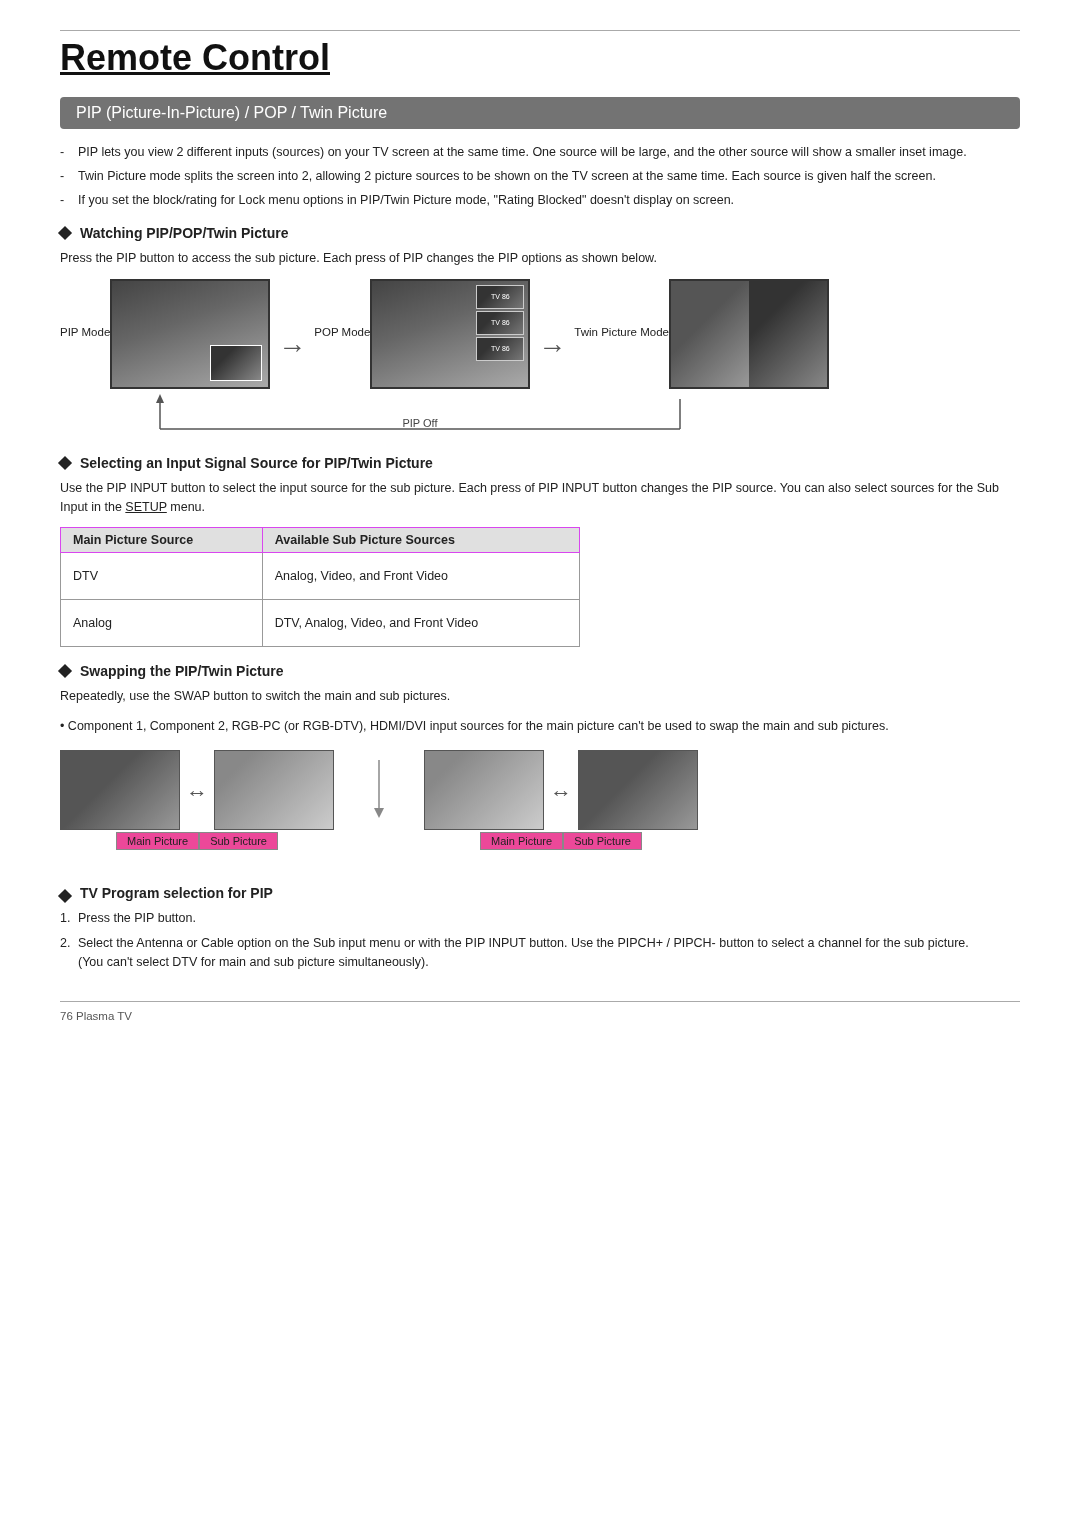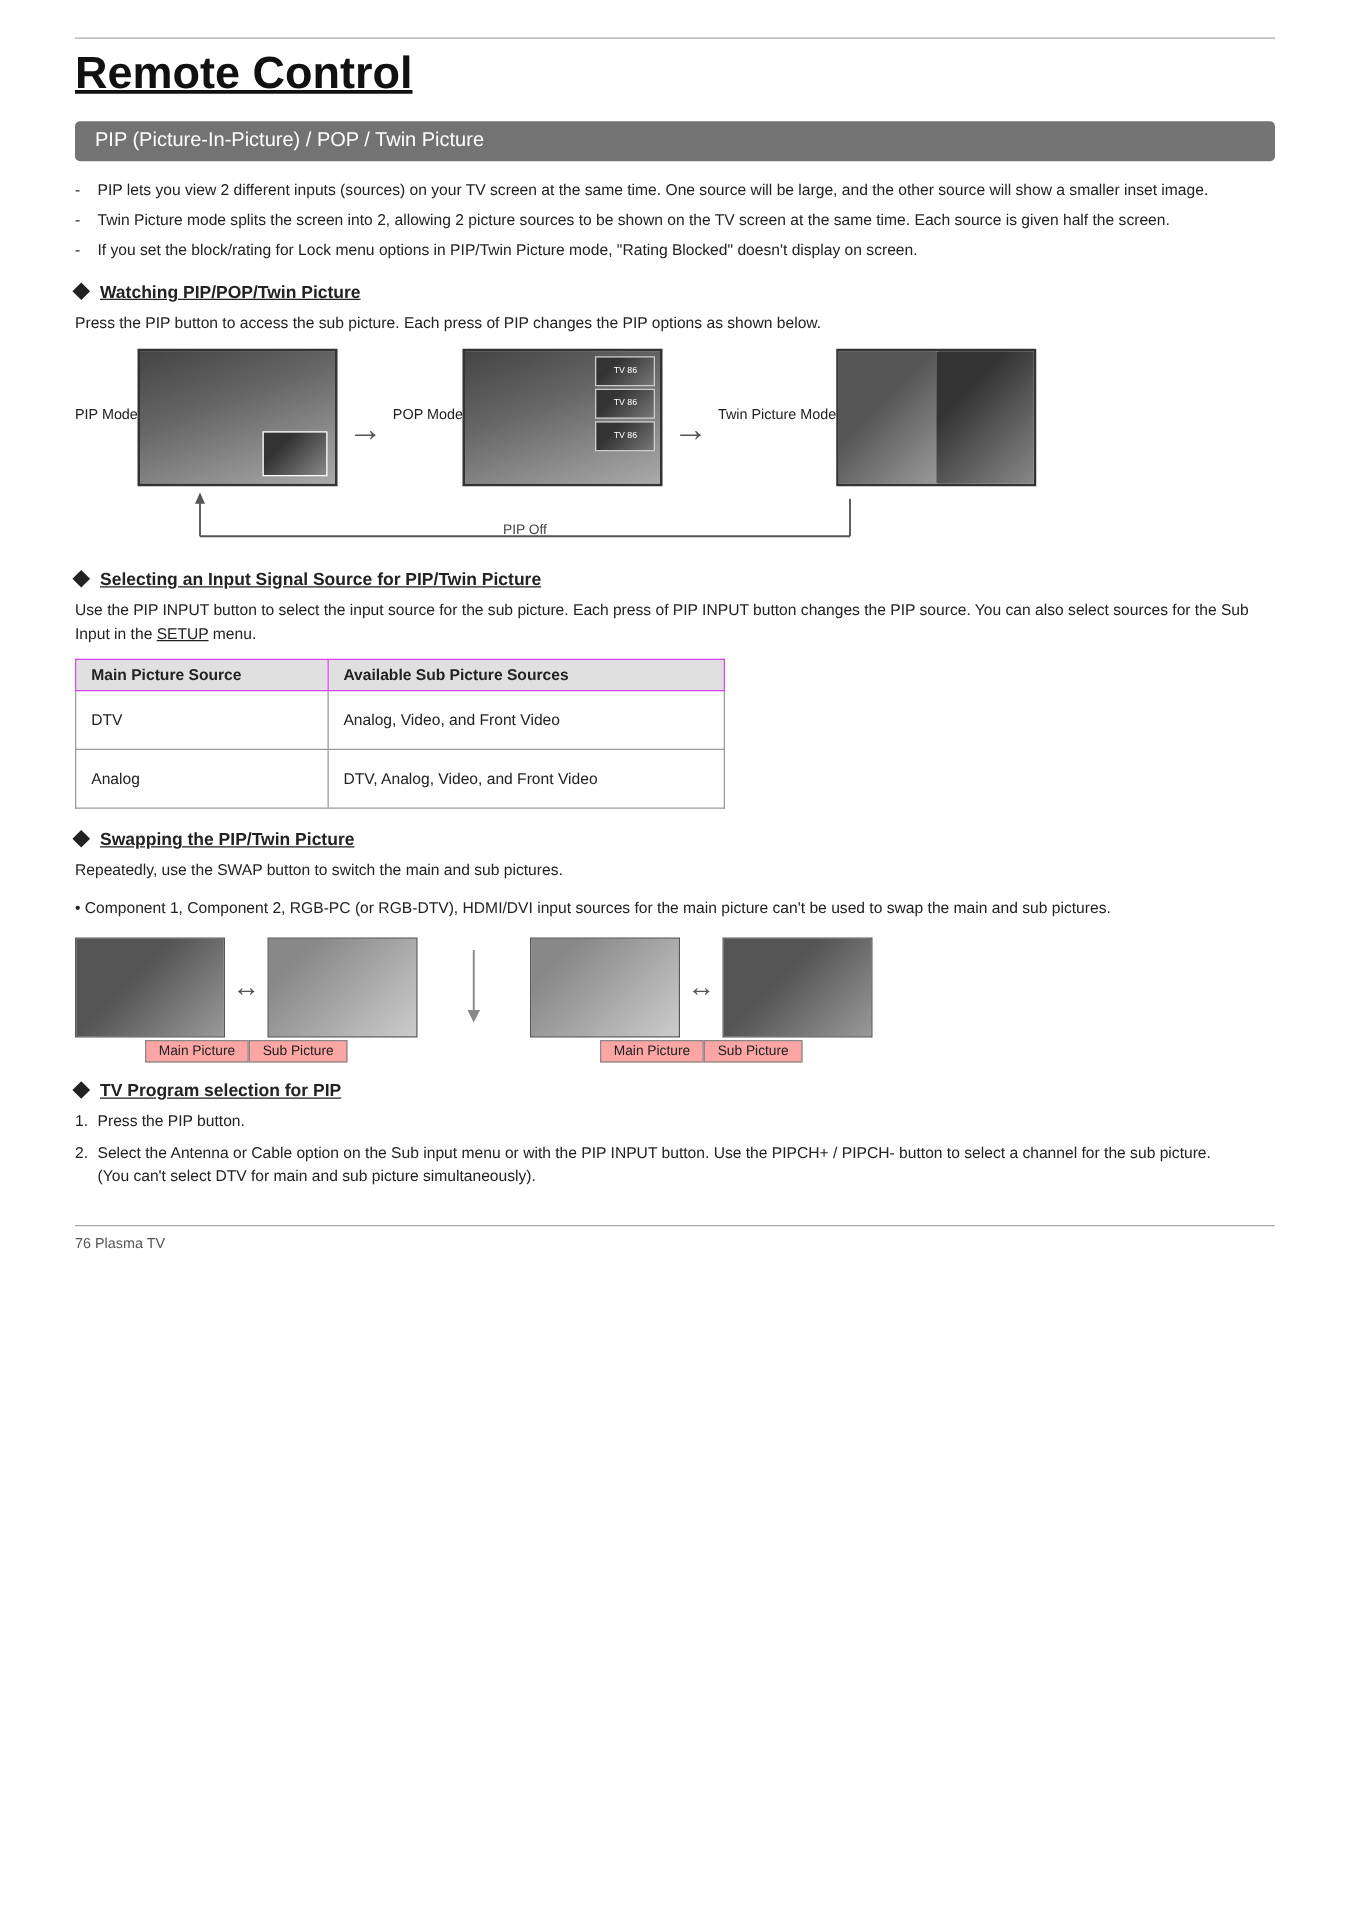--- a/index.html
+++ b/index.html
@@ -62,21 +62,20 @@
       position: absolute;
       left: 0;
     }
     .sub-section-title {
       font-size: 14px;
       font-weight: bold;
       margin: 16px 0 8px 0;
       display: flex;
       align-items: center;
       gap: 6px;
-      text-decoration: underline;
     }
     .diamond {
       display: inline-block;
       width: 10px;
       height: 10px;
       background: #222;
       transform: rotate(45deg);
       margin-right: 4px;
       flex-shrink: 0;
     }
@@ -228,21 +227,21 @@
     }
     .swap-labels {
       display: flex;
       gap: 0;
       margin-top: 2px;
       font-size: 11px;
     }
     .swap-label-box {
       border: 1px solid #888;
       padding: 2px 10px;
-      background: #fca5a5;
+      background: #ec4899;
       font-size: 11px;
     }
     
     .num-list {
       list-style: none;
       padding: 0;
       margin: 8px 0;
     }
     .num-list li {
       margin-bottom: 6px;
@@ -430,21 +429,21 @@
         <div class="swap-img-box swap-img-person"></div>
       </div>
       <div class="swap-labels">
         <div class="swap-label-box">Main Picture</div>
         <div class="swap-label-box">Sub Picture</div>
       </div>
     </div>
   </div>
 
   
-  <div class="sub-section-title" style="margin-top:14px;">
+  <div class="sub-section-title" style="margin-top:35px;align-items:flex-end;">
     <span class="diamond"></span>
     <span>TV Program selection for PIP</span>
   </div>
 
   <ol class="num-list">
     <li>
       <span class="num">1.</span>
       Press the <b>PIP</b> button.
     </li>
     <li>

